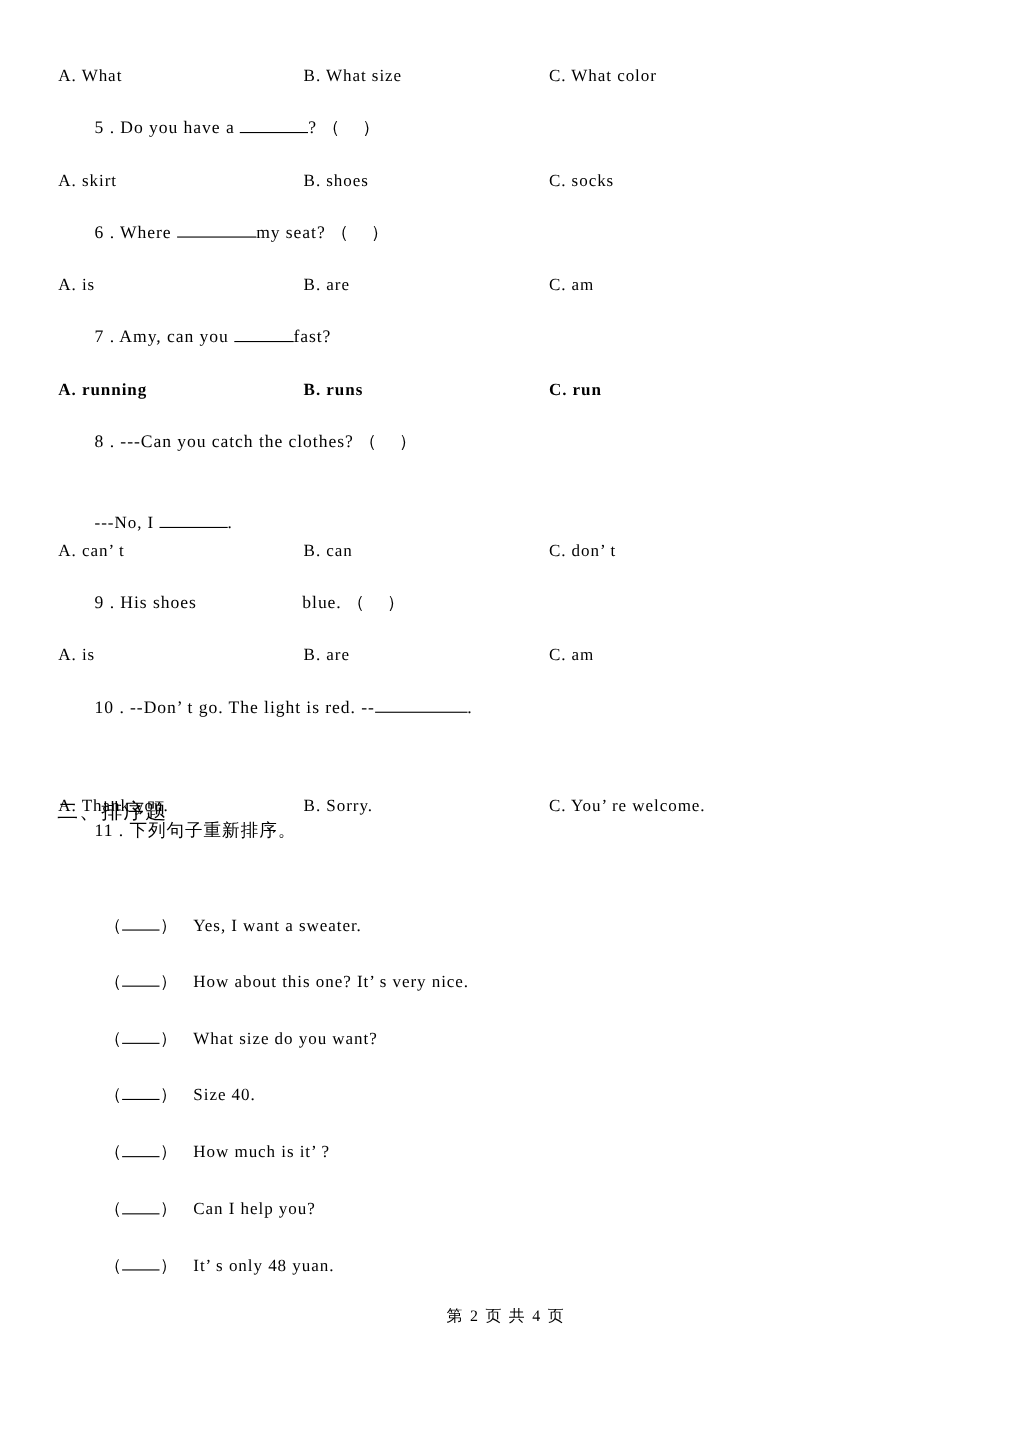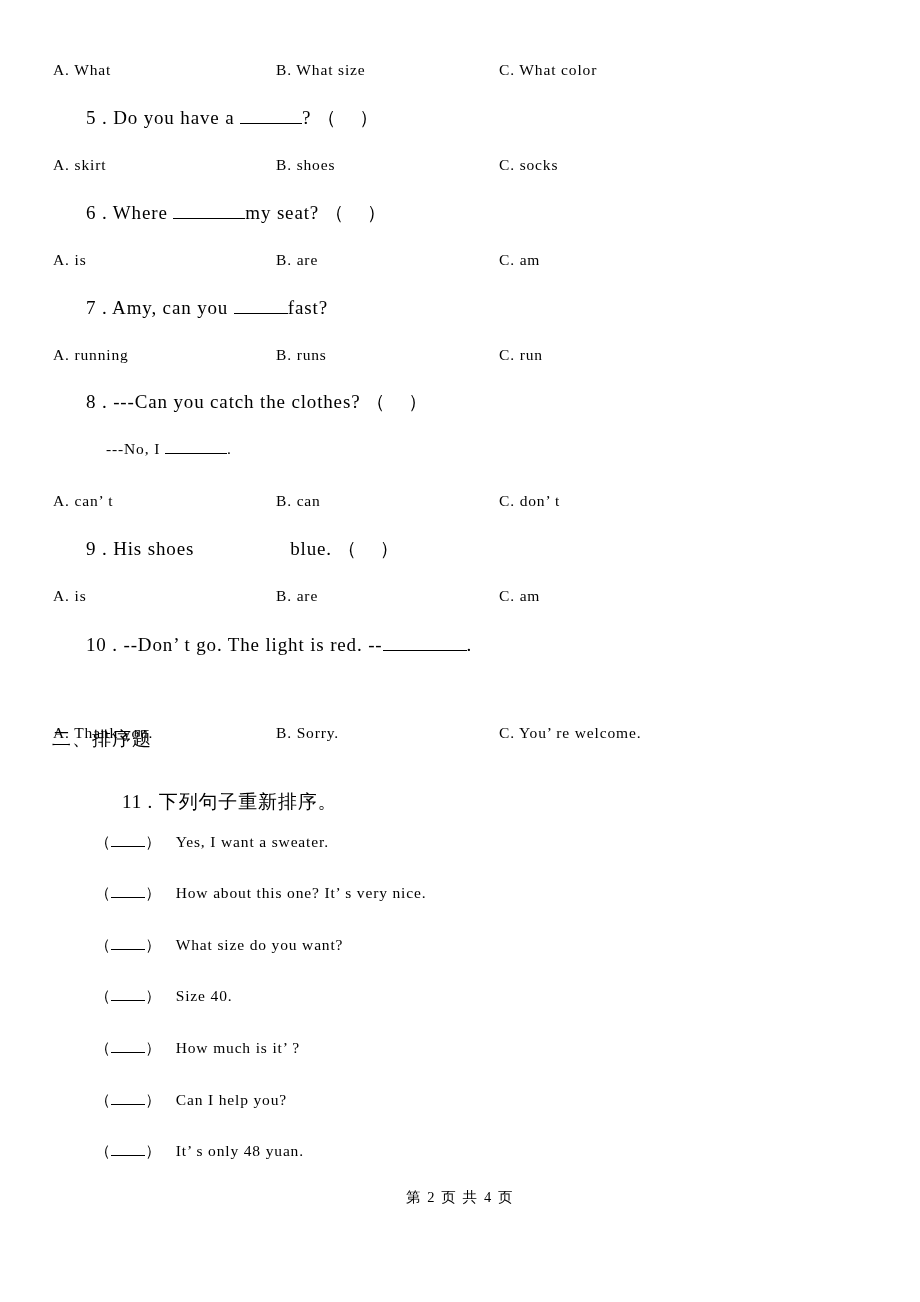--- a/index.html
+++ b/index.html
@@ -40,21 +40,21 @@
   }
   .optA { left: 53px; }
   .optB { left: 276px; }
   .optC { left: 499px; }
 
   
   .qline {
     position: absolute;
     left: 86px;
     white-space: pre;
-    font-size: 19px;
+    font-size: 16px;
     letter-spacing: 0.85px;
     line-height: 24px;
   }
 
   
   .qcont {
     position: absolute;
     left: 86px;
     white-space: pre;
     font-size: 15.5px;
@@ -142,29 +142,29 @@
   <div class="qline" style="top:200px;"><span>6 . Where </span><span class="blank blank-l"></span><span>my seat? （    ）</span></div>
 
   <div class="optrow" style="top:248px;">
     <span class="opt optA">A. is</span>
     <span class="opt optB">B. are</span>
     <span class="opt optC">C. am</span>
   </div>
 
   <div class="qline" style="top:295px;"><span>7 . Amy, can you </span><span class="blank blank-s"></span><span>fast?</span></div>
 
-  <div class="optrow" style="top:343px;">
+  <div class="optrow" style="top:343px;font-weight:bold;">
     <span class="opt optA">A. running</span>
     <span class="opt optB">B. runs</span>
     <span class="opt optC">C. run</span>
   </div>
 
   <div class="qline" style="top:390px;"><span>8 . ---Can you catch the clothes? （    ）</span></div>
 
-  <div class="qcont" style="top:437px;margin-left:20px;"><span>---No, I </span><span class="blank blank-m"></span><span>.</span></div>
+  <div class="qcont" style="top:464px;"><span>---No, I </span><span class="blank blank-m"></span><span>.</span></div>
 
   <div class="optrow" style="top:489px;">
     <span class="opt optA">A. can’ t</span>
     <span class="opt optB">B. can</span>
     <span class="opt optC">C. don’ t</span>
   </div>
 
   <div class="qline" style="top:537px;"><span>9 . His shoes</span><span class="gap"></span><span>blue. （    ）</span></div>
 
   <div class="optrow" style="top:584px;">
@@ -176,21 +176,21 @@
   <div class="qline" style="top:632px;"><span>10 . --Don’ t go. The light is red. --</span><span class="blank blank-xl"></span><span>.</span></div>
 
   <div class="optrow" style="top:679px;margin-top:42px;">
     <span class="opt optA">A. Thank you.</span>
     <span class="opt optB">B. Sorry.</span>
     <span class="opt optC">C. You’ re welcome.</span>
   </div>
 
   <div class="section-heading" style="top:725px;">二、排序题</div>
 
-  <div class="qline" style="top:790px;margin-left:36px;"><span>11 . </span><span>下列句子重新排序。</span></div>
+  <div class="qline" style="top:744px;"><span>11 . </span><span>下列句子重新排序。</span></div>
 
   <div class="orderitem" style="top:830px;">（<span class="paren-blank"></span>）<span class="order-text">Yes, I want a sweater.</span></div>
 
   <div class="orderitem" style="top:881px;">（<span class="paren-blank"></span>）<span class="order-text">How about this one? It’ s very nice.</span></div>
 
   <div class="orderitem" style="top:933px;">（<span class="paren-blank"></span>）<span class="order-text">What size do you want?</span></div>
 
   <div class="orderitem" style="top:984px;">（<span class="paren-blank"></span>）<span class="order-text">Size 40.</span></div>
 
   <div class="orderitem" style="top:1036px;">（<span class="paren-blank"></span>）<span class="order-text">How much is it’ ?</span></div>

